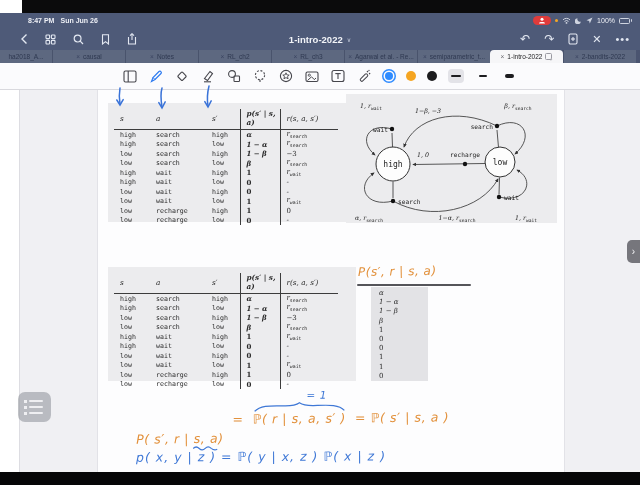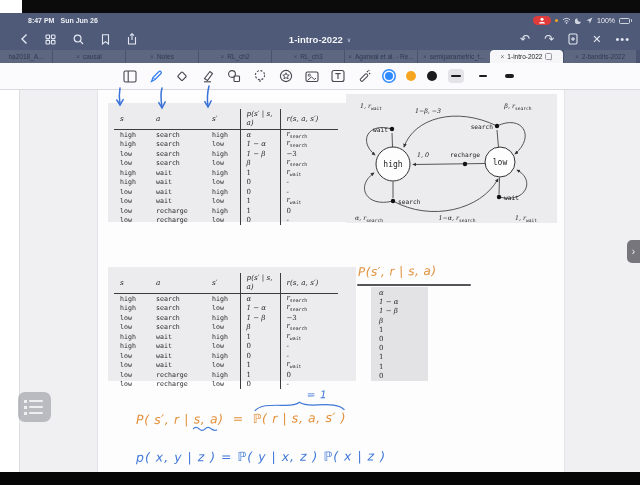--- a/index.html
+++ b/index.html
@@ -59,21 +59,21 @@
   .figbox { position:absolute; background:#ececee; }
   #fig-table1 { left:108px; top:103px; width:240px; height:119px; padding:6px 0 0 6px; }
   #fig-diagram { left:346px; top:94px; width:211px; height:129px; }
   #fig-table2 { left:108px; top:267px; width:248px; height:114px; padding:6px 0 0 6px; }
 
   
   .mdp-table { border-collapse:collapse; color:#2b2b2b; table-layout:fixed; }
   .mdp-table th { font-family:"DejaVu Serif", serif; font-style:italic; font-weight:normal; font-size:7.3px; text-align:left; padding:0 0 2px 6px; border-bottom:1px solid #3c3c3c; height:12px; }
   .mdp-table td { font-family:"DejaVu Sans Mono", monospace; font-size:6.6px; height:9.5px; padding:0 0 0 6px; }
   .mdp-table .c-s { width:36px; } .mdp-table .c-a { width:56px; } .mdp-table .c-sp { width:34px; }
-  .mdp-table .c-p { width:40px; border-left:1px solid #3c3c3c; }
+  .mdp-table .c-p { width:40px; border-left:1px solid #3c3c3c;font-weight:bold; }
   .mdp-table .c-r { width:58px; border-left:1px solid #3c3c3c; }
   .mdp-table td.c-p, .mdp-table td.c-r { font-family:"DejaVu Serif", serif; font-size:7px; }
   .mathit { font-style:italic; font-family:"DejaVu Serif", serif; }
   .mdp-table sub { font-family:"DejaVu Sans Mono", monospace; font-size:4.8px; }
 
   
   .dg-state { font-family:"DejaVu Sans Mono", monospace; font-size:8px; fill:#222; }
   .dg-act { font-family:"DejaVu Sans Mono", monospace; font-size:6.2px; fill:#222; }
   .dg-lbl { font-family:"DejaVu Serif", serif; font-style:italic; font-size:6.3px; fill:#222; }
   .dg-sub { font-size:4.6px; font-family:"DejaVu Sans Mono", monospace; font-style:normal; }
@@ -546,34 +546,35 @@
       <div>1</div>
       <div>0</div>
       <div>0</div>
       <div>1</div>
       <div>1</div>
       <div>0</div>
     </div>
 
   <div id="eq1" class="equation hw-orange">
     <span class="seg"><span>P( s′, r |</span>
-      <span class="seg" style="display:inline-block;">
+      <span class="seg" style="display:inline-block;margin-top:19px;">
         <span>s, a</span>
         <svg class="squiggle-svg" viewBox="0 0 26 7" preserveAspectRatio="none">
             <path d="M1 3.5 q3 -3 6 0 q3 3 6 0 q3 -3 6 0 q3 2.5 6 1" stroke="#3f78d6" stroke-width="1.2" fill="none"></path>
           </svg>
       </span><span>)</span></span>
     <span>=</span>
     <span class="seg">
       <svg class="brace-svg" viewBox="0 0 100 10" preserveAspectRatio="none">
           <path d="M2 9 C8 2.5 20 3.5 35 3.8 C43 3.8 47 2.8 50 0.8 C53 2.8 57 3.8 65 3.8 C80 3.5 92 2.5 98 9" stroke="#3f78d6" stroke-width="1.2" fill="none" vector-effect="non-scaling-stroke"></path>
         </svg>
       <span class="brace-label hw-blue">= 1</span>
       <span>ℙ( r | s, a, s′ )</span>
     </span>
+    <span>= ℙ( s′ | s, a )</span>
   </div>
   <div id="eq2" class="equation hw-blue">p( x, y | z )  =  ℙ( y | x, z )  ℙ( x | z )</div>
 
   <svg class="ink-overlay">
     <g stroke="#3a73d8" stroke-width="1.5" fill="none" stroke-linecap="round">
       <path d="M120 88 C119 94 119 99 120 104"></path>
         <path d="M116.8 100 L120 105 L123.2 99.6"></path>
       <path d="M162 88 C160 95 161 101 162 107"></path>
         <path d="M158.8 102.6 L162 108 L165.2 101.8"></path>
       <path d="M209 86 C207 94 207 100 208 106"></path>

